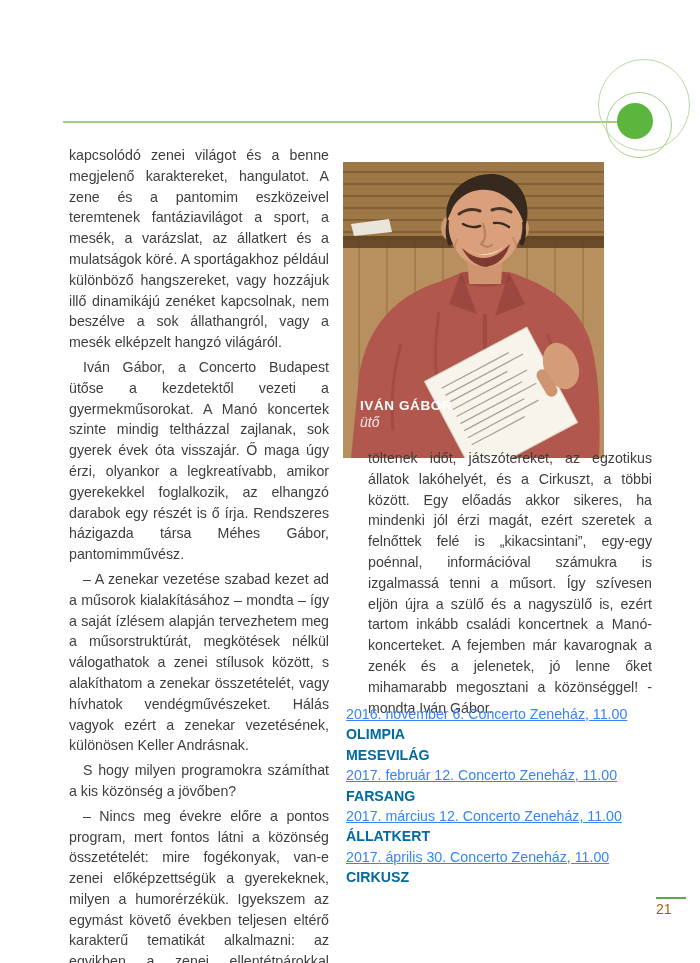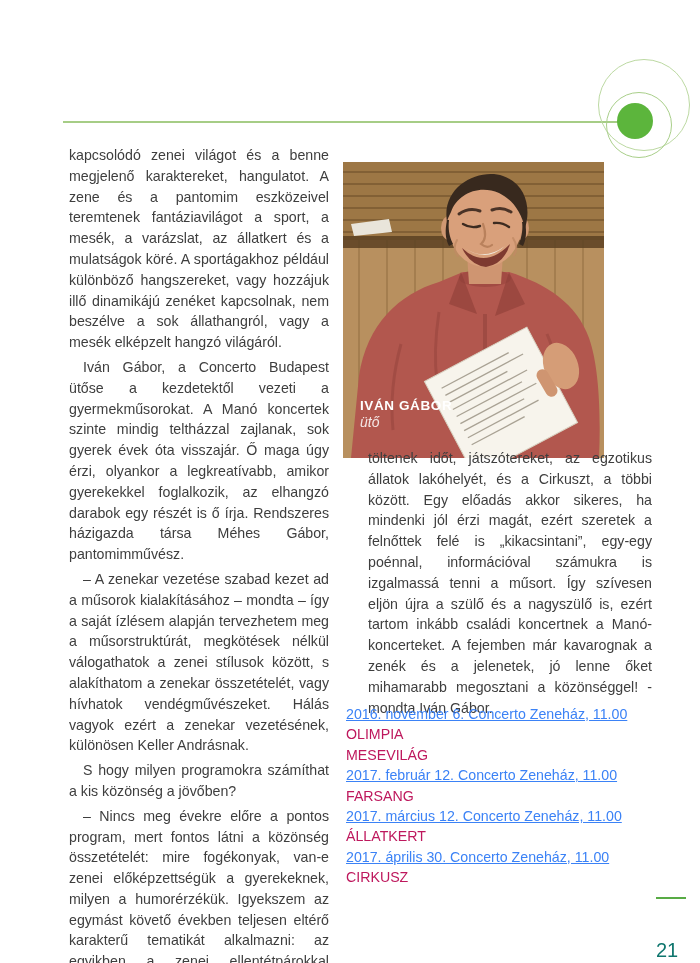--- a/index.html
+++ b/index.html
@@ -26,25 +26,25 @@
   
   .photo{position:absolute;left:343px;top:150px;width:261px;height:304px;overflow:hidden;margin-top:12px;}
   .photo svg{display:block;}
   .photo-caption{position:absolute;left:17px;top:236px;color:#ffffff;}
   .photo-caption .name{font-weight:bold;font-size:13.5px;letter-spacing:0.6px;}
   .photo-caption .role{font-style:italic;font-size:14px;color:rgba(255,255,255,0.85);margin-top:1px;}
 
   
   .schedule{position:absolute;left:346px;top:704px;width:292px;color:#57a746;font-size:14.2px;line-height:20.4px;}
   .sched-date{color:#3b82f6;text-decoration:underline;}
-  .sched-title{color:#be185d;font-weight:normal;}
+  .sched-title{color:#0369a1;font-weight:bold;}
 
   
   .pagenum-rule{position:absolute;left:656px;top:897px;width:30px;height:2px;background:#58ab45;}
-  .pagenum{position:absolute;left:656px;top:939px;color:#0f766e;font-size:20px;}
+  .pagenum{position:absolute;left:656px;top:901px;color:#a16207;font-size:14px;}
 </style>
 </head>
 <body>
 
 <div class="page">
 
   <div class="rule-to-circle"></div>
   <div class="circle-outline-large"></div>
   <div class="circle-outline-small"></div>
   <div class="circle-solid"></div>

